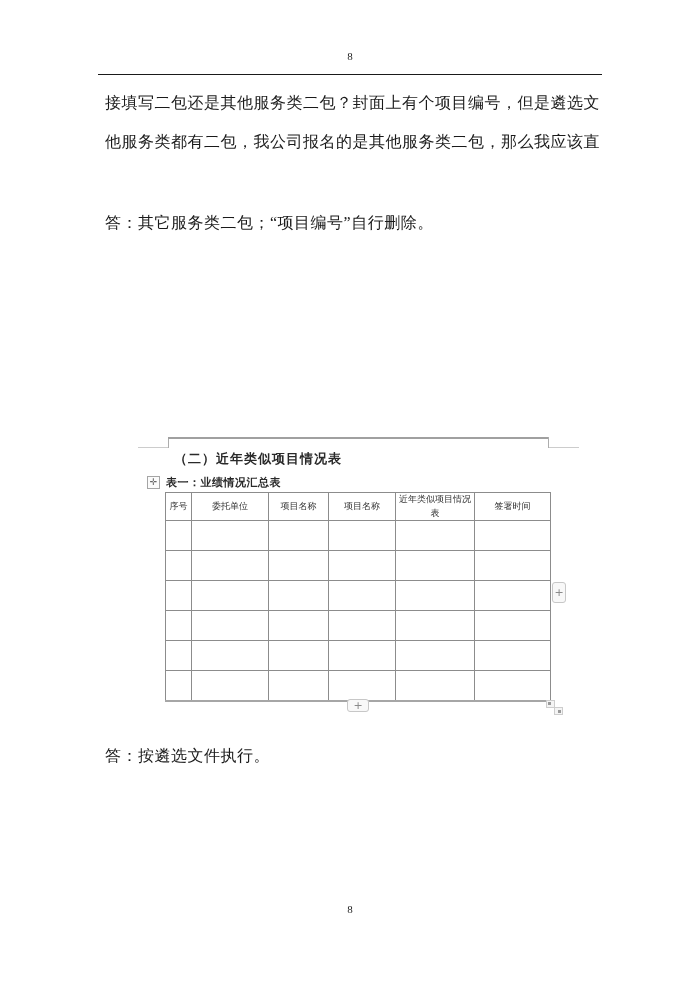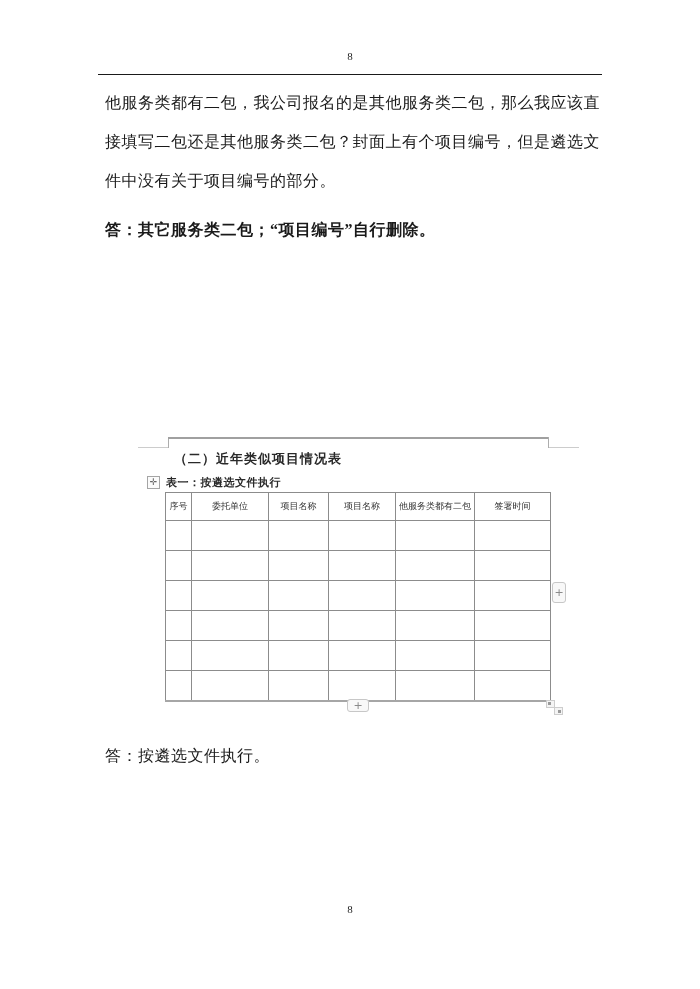--- a/index.html
+++ b/index.html
@@ -46,21 +46,21 @@
   .pline.last { text-align-last: left; white-space: normal; }
   .ansline {
     position: absolute;
     left: 105px;
     font-size: 16px;
     line-height: 22px;
     white-space: nowrap;
     letter-spacing: 0.5px;
     color: #1a1a1a;
   }
-  .answer1 { top: 219px; font-weight: bold; }
+  .answer1 { top: 212px; }
   .question3 { top: 401px; }
   .answer2 { top: 745px; }
 
   
   .shot {
     position: absolute;
     left: 130px; top: 430px;
     width: 455px; height: 290px;
     background: #ffffff;
   }
@@ -157,57 +157,56 @@
 </head>
 <body>
 
 <div id="page">
 
   <div class="pagenum top">8</div>
 
   <div class="header-rule"></div>
 
   <div class="para">
+    <div class="pline">接填写二包还是其他服务类二包？封面上有个项目编号，但是遴选文</div>
     <div class="pline">他服务类都有二包，我公司报名的是其他服务类二包，那么我应该直</div>
-    <div class="pline">接填写二包还是其他服务类二包？封面上有个项目编号，但是遴选文</div>
-    <div class="pline last">件中没有关于项目编号的部分。</div>
   </div>
 
   <div class="ansline answer1">答：其它服务类二包；“项目编号”自行删除。</div>
 
 
   <div class="shot">
     <div class="edge edge-l"></div>
     <div class="edge edge-step-l"></div>
     <div class="edge edge-t"></div>
     <div class="edge edge-step-r"></div>
     <div class="edge edge-r"></div>
 
     <div class="shot-heading">（二）近年类似项目情况表</div>
 
     <div class="move-handle">✛</div>
 
-    <div class="table-title">表一：按遴选文件执行</div>
+    <div class="table-title">表一：业绩情况汇总表</div>
 
     <table class="wtable">
       <colgroup>
         <col style="width:26px">
           <col style="width:77px">
           <col style="width:60px">
         <col style="width:67px">
           <col style="width:79px">
           <col style="width:76px">
       </colgroup>
       <thead>
         <tr>
           <th>序号</th>
           <th>委托单位</th>
           <th>项目名称</th>
           <th>项目名称</th>
-          <th>他服务类都有二包</th>
+          <th>近年类似项目情况表</th>
           <th>签署时间</th>
         </tr>
       </thead>
       <tbody>
         <tr>
           <td></td>
             <td></td>
             <td></td>
             <td></td>
             <td></td>

